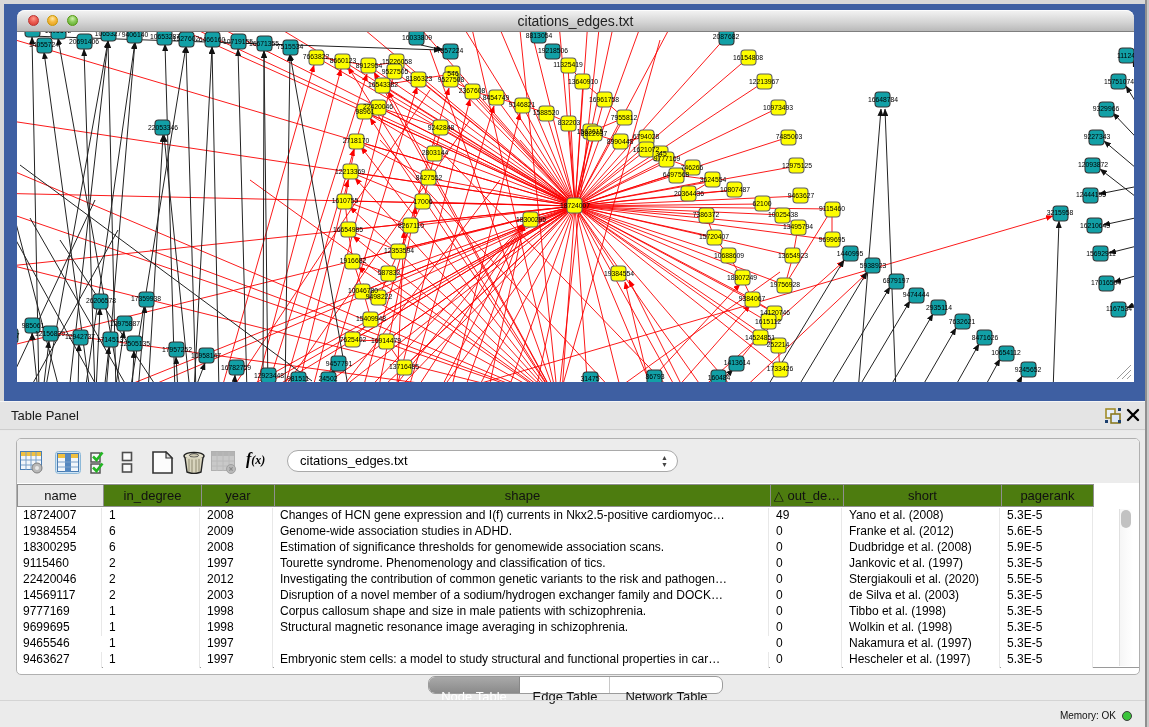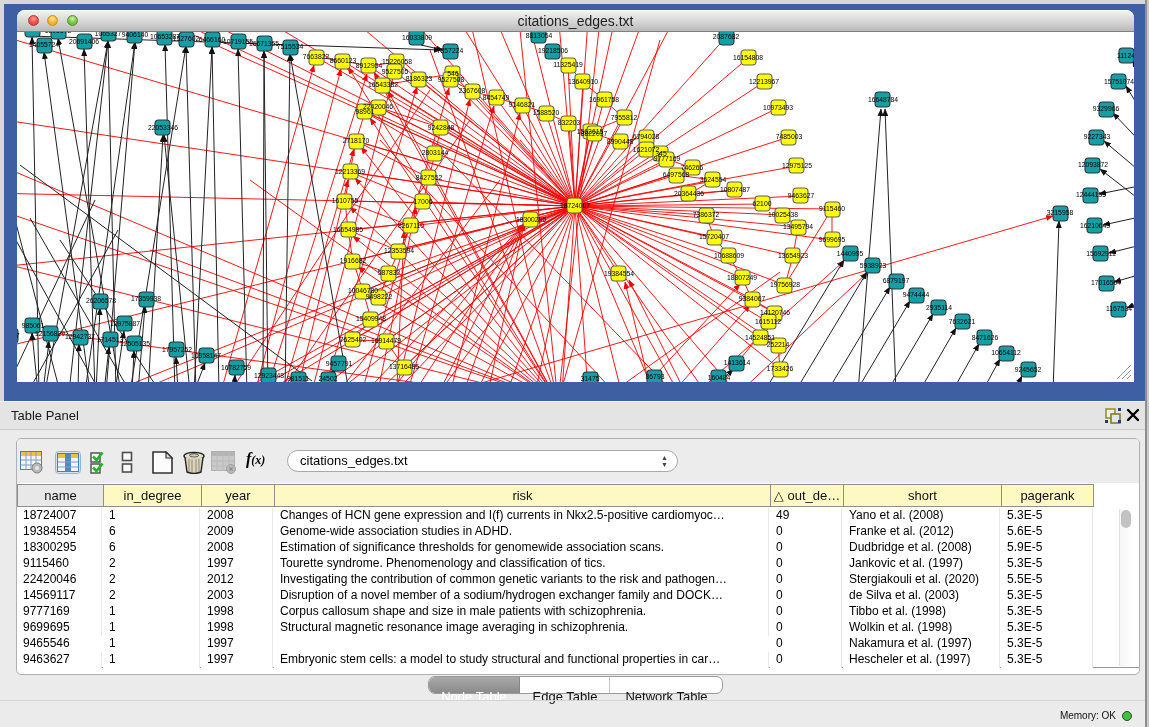--- a/index.html
+++ b/index.html
@@ -14,21 +14,21 @@
 #tlr { left:11px; background:radial-gradient(circle at 50% 30%, #ff9a8a 0%, #ec5f55 45%, #d3372b 100%); border:1px solid #b33; }
 #tly { left:30px; background:radial-gradient(circle at 50% 30%, #ffe9a8 0%, #f5b93e 45%, #e09a1f 100%); border:1px solid #c90; }
 #tlg { left:50px; background:radial-gradient(circle at 50% 30%, #d2f0b0 0%, #88c956 45%, #5aa72d 100%); border:1px solid #591;}
 #tablepanel { position:absolute; left:0; top:401px; width:1149px; height:29px; background:#e4e4e4; border-bottom:1px solid #cdcdcd; box-shadow:inset 0 1px 0 #f5f5f5; }
 #tablepanel .lbl { position:absolute; left:11px; top:7px; font-size:13px; color:#1a1a1a; }
 #panelbody { position:absolute; left:0; top:431px; width:1149px; height:296px; background:#ebebeb; }
 #container { position:absolute; left:16px; top:438px; width:1124px; height:237px; background:#fff; border:1px solid #b0b0b0; border-radius:5px; }
 #toolbar { position:absolute; left:17px; top:439px; width:1122px; height:44px; background:#ececec; border-radius:4px 4px 0 0; }
 #combo { position:absolute; left:287px; top:450px; width:391px; height:22px; background:#fff; border:1px solid #a9a9a9; border-radius:11px; font-size:13px; color:#000; padding:2px 0 0 12px; }
 #combo .ud { position:absolute; right:9px; top:3px; font-size:7px; line-height:7px; color:#444;}
-.hc { position:absolute; top:484px; height:23px; background:#fef9c3; border:1px solid #8f8f8f; border-right:none; font-size:13px; text-align:center; padding-top:3px; color:#111; }
+.hc { position:absolute; top:484px; height:23px; background:#4d7c0f; border:1px solid #8f8f8f; border-right:none; font-size:13px; text-align:center; padding-top:3px; color:#111; }
 .hc.gray { background:#e8e8e8; }
 .cell { position:absolute; height:16px; font-size:12px; color:#000; padding-left:6px; white-space:nowrap; overflow:hidden; background:#fff; border-right:1px solid #e8e8e8;}
 #tblbg { position:absolute; left:17px; top:507px; width:1122px; height:161px; background:#fff; border-bottom:1px solid #9a9a9a;}
 #vsb { position:absolute; left:1119px; top:509px; width:14px; height:157px; background:linear-gradient(90deg,#f6f6f6,#fff); border-left:1px solid #e0e0e0;}
 #vsbthumb { position:absolute; left:1121px; top:510px; width:10px; height:18px; background:#c2c2c2; border-radius:5px; }
 #tabs { position:absolute; left:428px; top:676px; width:295px; height:18px; border:1px solid #9b9b9b; border-radius:7px; background:#fff; font-size:13px; }
 #tabs .seg { position:absolute; top:0; height:16px; text-align:center; padding-top:12px; color:#111; }
 #seg1 { left:0; width:91px; background:linear-gradient(#a9a9a9,#8a8a8a); color:#fff !important; border-radius:6px 0 0 6px; border-right:1px solid #888; }
 #seg2 { left:92px; width:89px; border-right:1px solid #c8c8c8; }
 #seg3 { left:182px; width:111px; }
@@ -704,21 +704,21 @@
    <path d="M6,1 V20 M12,1 V20 M18,1 V20 M1,10 H23 M1,15 H23" stroke="#bababa"></path>
    <circle cx="20" cy="18" r="4.5" fill="#b9b9b9" stroke="#a0a0a0"></circle>
    <path d="M18.4,16.4 l3.2,3.2 M21.6,16.4 l-3.2,3.2" stroke="#8a8a8a" stroke-width="1.2"></path>
  </svg>
  <div style="position:absolute;left:246px;top:450px;font-size:16px;font-style:italic;font-family:'Liberation Serif',serif;"><b>f</b><span style="font-size:12px;font-weight:bold">(x)</span></div>
  <div id="combo">citations_edges.txt<span class="ud">▲<br>▼</span></div>
 
  <div class="hc gray" style="left:17px;width:86px;">name</div>
  <div class="hc" style="left:103px;width:98px;">in_degree</div>
  <div class="hc" style="left:201px;width:73px;">year</div>
- <div class="hc" style="left:274px;width:496px;">risk</div>
+ <div class="hc" style="left:274px;width:496px;">shape</div>
  <div class="hc" style="left:770px;width:73px;">△ out_de…</div>
  <div class="hc" style="left:843px;width:158px;">short</div>
  <div class="hc" style="left:1001px;width:93px;border-right:1px solid #8f8f8f;">pagerank</div>
  <div id="tblbg"></div>
  <div class="cell" style="left:17px;width:85px;top:508px">18724007</div>
     <div class="cell" style="left:103px;width:97px;top:508px">1</div>
     <div class="cell" style="left:201px;width:72px;top:508px">2008</div>
     <div class="cell" style="left:274px;width:495px;top:508px">Changes of HCN gene expression and I(f) currents in Nkx2.5-positive cardiomyoc…</div>
     <div class="cell" style="left:770px;width:72px;top:508px">49</div>
     <div class="cell" style="left:843px;width:157px;top:508px">Yano et al. (2008)</div>

